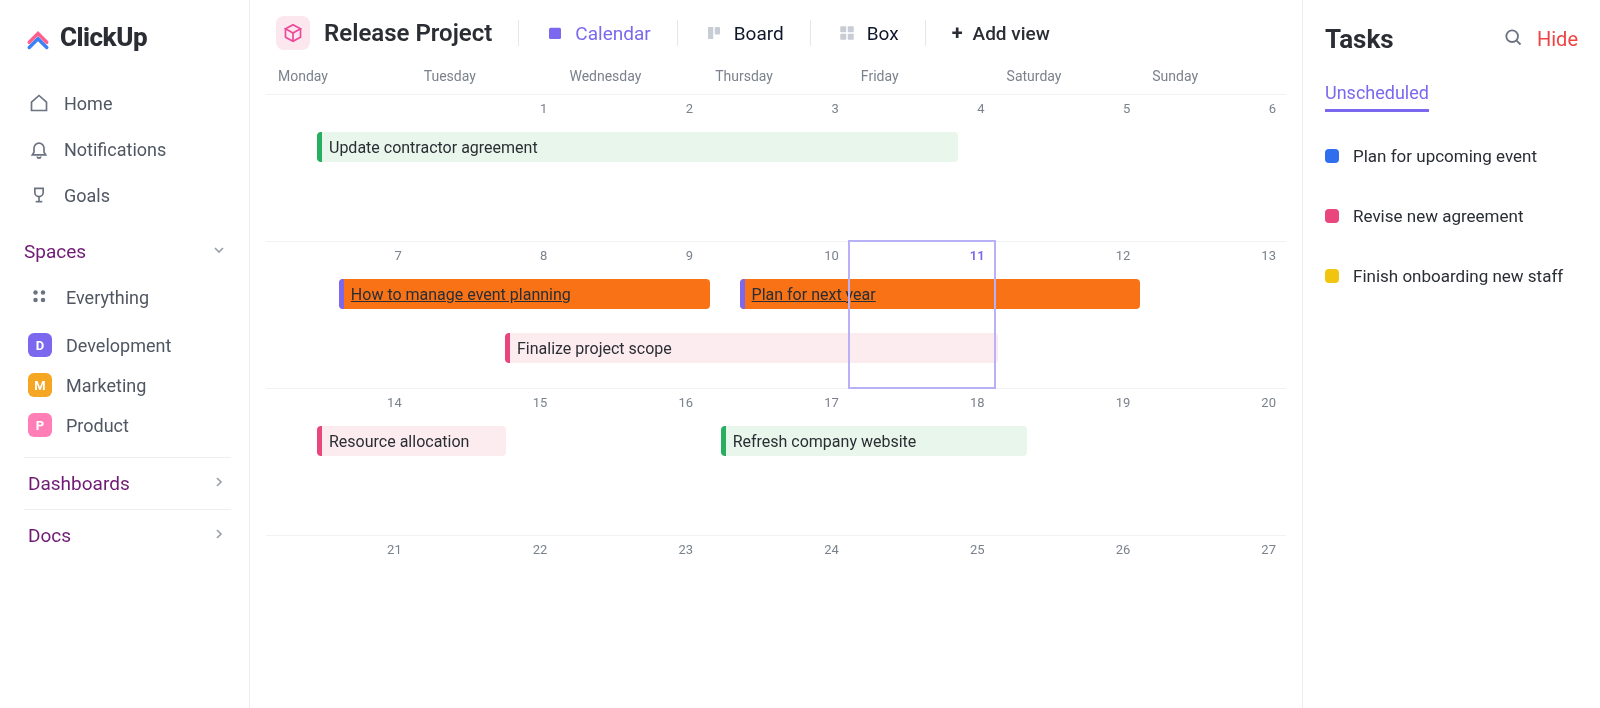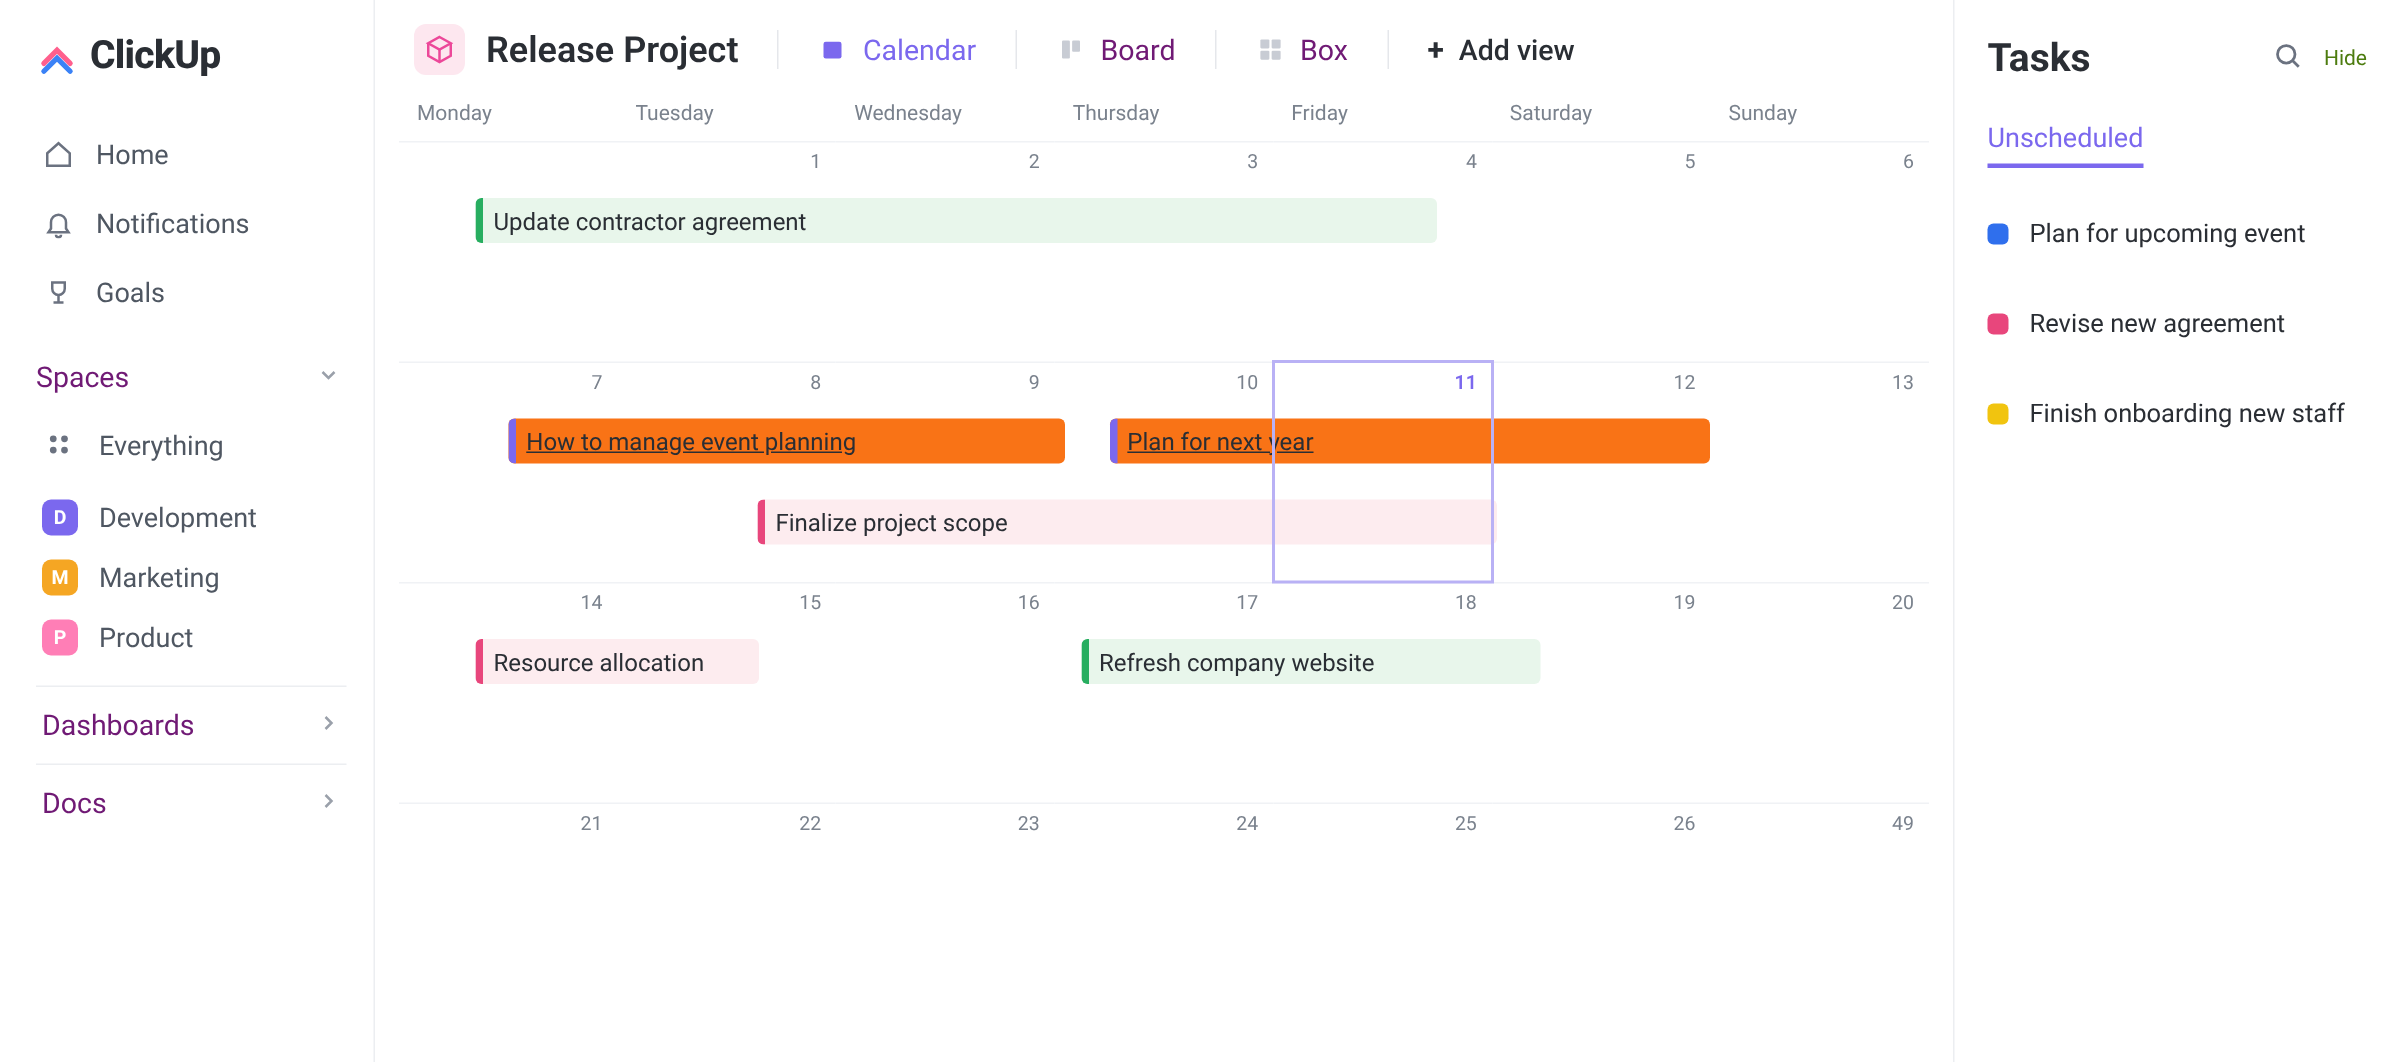--- a/index.html
+++ b/index.html
@@ -80,21 +80,21 @@
     width: 34px; height: 34px; border-radius: 8px;
     background: #fde7ef; display:flex; align-items:center; justify-content:center;
   }
   .project-icon svg { width:20px; height:20px; stroke:#ec4899; fill:none; stroke-width:2;}
   .project-title { font-size: 24px; font-weight: 600; color:#2a2e34; }
 
   .vsep { width:1px; height:26px; background:#e5e7eb; }
 
   .view-btn {
     display:flex; align-items:center; gap:10px;
-    font-size:19px; color:#701a75; cursor:pointer;
+    font-size:19px; color:#0f172a; cursor:pointer;
   }
   .view-btn.active { color:#7b68ee; }
   .view-btn .vicon { width:20px; height:20px; display:flex; align-items:center; justify-content:center;}
   .view-btn .vicon svg{width:18px;height:18px;}
   .add-view { color:#2a2e34; font-weight:500; }
   .add-view .plus { font-size:20px; font-weight:700; }
 
   
   .calendar-wrap {
     flex:1; overflow:hidden;
@@ -147,21 +147,21 @@
 
   
   .right-panel {
     width: 298px; min-width:298px; border-left:1px solid #eceef1;
     padding: 24px 22px;
   }
   .rp-head { display:flex; align-items:center; justify-content:space-between; margin-bottom: 28px;}
   .rp-title { font-size: 26px; font-weight:700; }
   .rp-actions { display:flex; align-items:center; gap:14px; color:#6b7280; }
   .rp-actions svg { width:20px; height:20px; stroke:#6b7280; fill:none; stroke-width:2.2;}
-  .rp-hide { font-size:14px; color:#4d7c0f; cursor:pointer; }
+  .rp-hide { font-size:20px; color:#ef4444; cursor:pointer; }
 
   .rp-tab {
     display:inline-block; font-size:18px; color:#7b68ee;
     border-bottom:3px solid #7b68ee; padding-bottom:6px; margin-bottom: 34px;
     cursor:pointer;
   }
   .task-item {
     display:flex; align-items:center; gap:14px;
     font-size:17px; color:#2a2e34; margin-bottom: 40px;
     cursor:pointer;
@@ -426,21 +426,21 @@
         <div class="cell">
           <span class="dnum">24</span>
         </div>
         <div class="cell">
           <span class="dnum">25</span>
         </div>
         <div class="cell">
           <span class="dnum">26</span>
         </div>
         <div class="cell">
-          <span class="dnum">49</span>
+          <span class="dnum">27</span>
         </div>
       </div>
   </div>
 </div>
 
 <aside class="right-panel">
   <div class="rp-head">
     <span class="rp-title">Tasks</span>
     <div class="rp-actions">
       <span>

